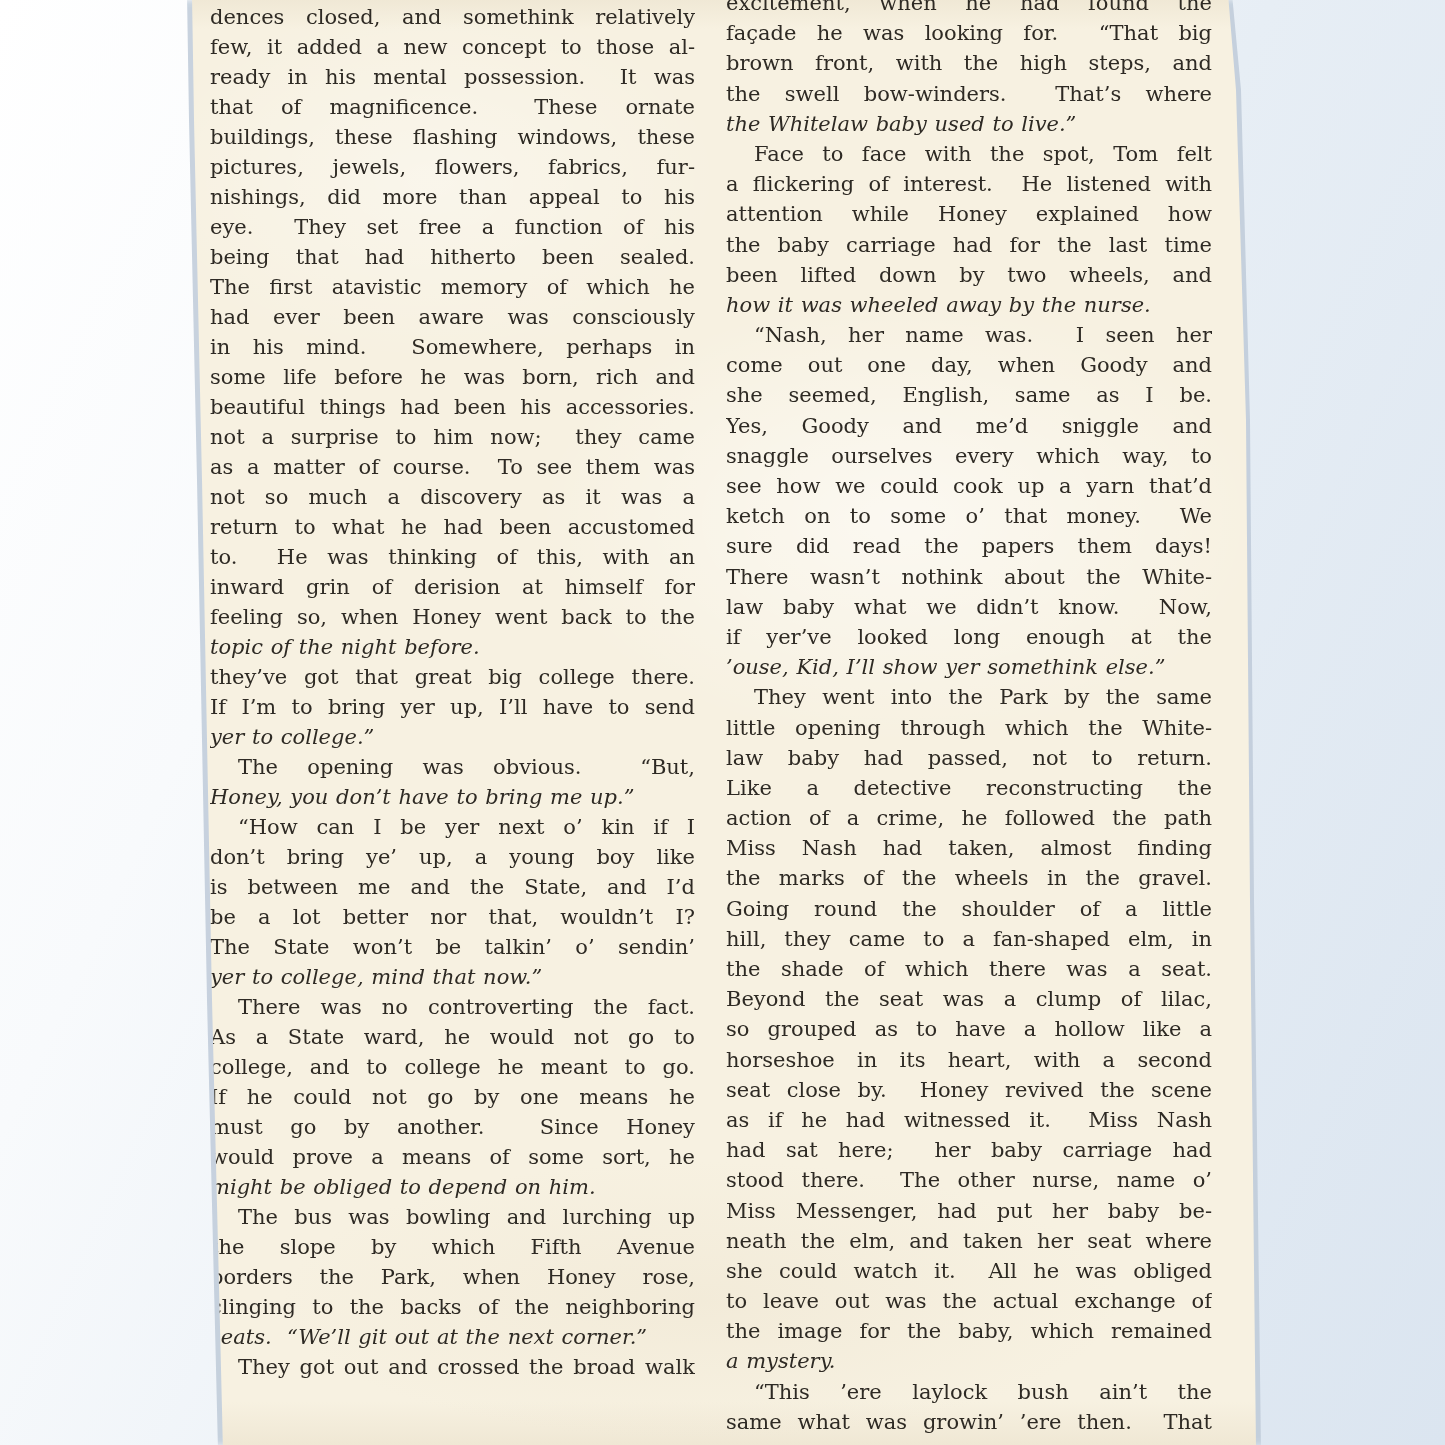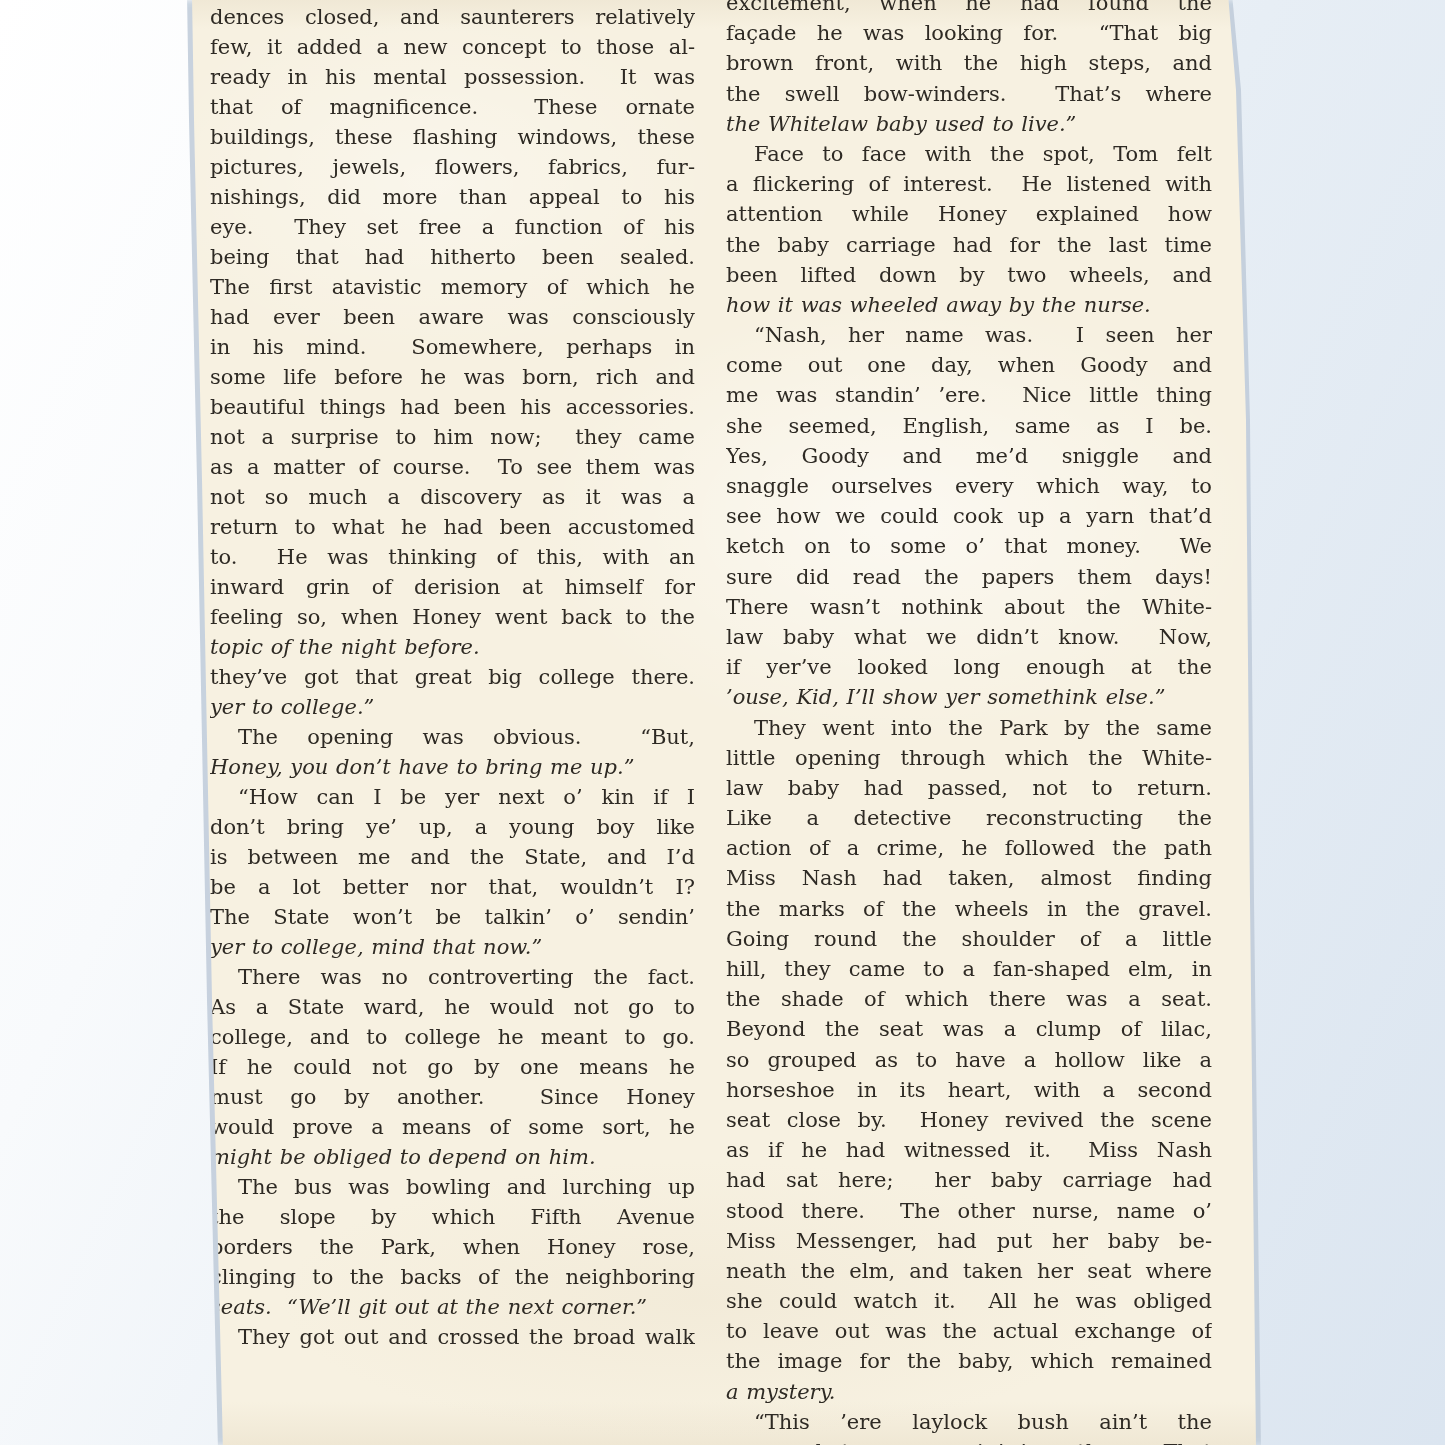--- a/index.html
+++ b/index.html
@@ -56,21 +56,21 @@
   .line.indent { padding-left: 28px; }
   .line.para-end { text-align-last: left; font-style: italic; }
 </style>
 </head>
 <body>
 
 <div class="paper-shadow"></div>
 
 <div class="paper">
   <div class="col col-left">
-      <div class="line">dences closed, and saunterers relatively</div>
+      <div class="line">dences closed, and somethink relatively</div>
       <div class="line">few, it added a new concept to those al-</div>
       <div class="line">ready in his mental possession.&nbsp; It was</div>
       <div class="line">that of magnificence.&nbsp; These ornate</div>
       <div class="line">buildings, these flashing windows, these</div>
       <div class="line">pictures, jewels, flowers, fabrics, fur-</div>
       <div class="line">nishings, did more than appeal to his</div>
       <div class="line">eye.&nbsp; They set free a function of his</div>
       <div class="line">being that had hitherto been sealed.</div>
       <div class="line">The first atavistic memory of which he</div>
       <div class="line">had ever been aware was consciously</div>
@@ -79,20 +79,21 @@
       <div class="line">beautiful things had been his accessories.</div>
       <div class="line">not a surprise to him now;&nbsp; they came</div>
       <div class="line">as a matter of course.&nbsp; To see them was</div>
       <div class="line">not so much a discovery as it was a</div>
       <div class="line">return to what he had been accustomed</div>
       <div class="line">to.&nbsp; He was thinking of this, with an</div>
       <div class="line">inward grin of derision at himself for</div>
       <div class="line">feeling so, when Honey went back to the</div>
       <div class="line para-end">topic of the night before.</div>
       <div class="line">they’ve got that great big college there.</div>
+      <div class="line">If I’m to bring yer up, I’ll have to send</div>
       <div class="line para-end">yer to college.”</div>
       <div class="line indent">The opening was obvious.&nbsp; “But,</div>
       <div class="line para-end">Honey, you don’t have to bring me up.”</div>
       <div class="line indent">“How can I be yer next o’ kin if I</div>
       <div class="line">don’t bring ye’ up, a young boy like</div>
       <div class="line">is between me and the State, and I’d</div>
       <div class="line">be a lot better nor that, wouldn’t I?</div>
       <div class="line">The State won’t be talkin’ o’ sendin’</div>
       <div class="line para-end">yer to college, mind that now.”</div>
       <div class="line indent">There was no controverting the fact.</div>
@@ -116,21 +117,20 @@
       <div class="line">the swell bow-winders.&nbsp; That’s where</div>
       <div class="line para-end">the Whitelaw baby used to live.”</div>
       <div class="line indent">Face to face with the spot, Tom felt</div>
       <div class="line">a flickering of interest.&nbsp; He listened with</div>
       <div class="line">attention while Honey explained how</div>
       <div class="line">the baby carriage had for the last time</div>
       <div class="line">been lifted down by two wheels, and</div>
       <div class="line para-end">how it was wheeled away by the nurse.</div>
       <div class="line indent">“Nash, her name was.&nbsp; I seen her</div>
       <div class="line">come out one day, when Goody and</div>
-      <div class="line">me was standin’ ’ere.&nbsp; Nice little thing</div>
       <div class="line">she seemed, English, same as I be.</div>
       <div class="line">Yes, Goody and me’d sniggle and</div>
       <div class="line">snaggle ourselves every which way, to</div>
       <div class="line">see how we could cook up a yarn that’d</div>
       <div class="line">ketch on to some o’ that money.&nbsp; We</div>
       <div class="line">sure did read the papers them days!</div>
       <div class="line">There wasn’t nothink about the White-</div>
       <div class="line">law baby what we didn’t know.&nbsp; Now,</div>
       <div class="line">if yer’ve looked long enough at the</div>
       <div class="line para-end">’ouse, Kid, I’ll show yer somethink else.”</div>

